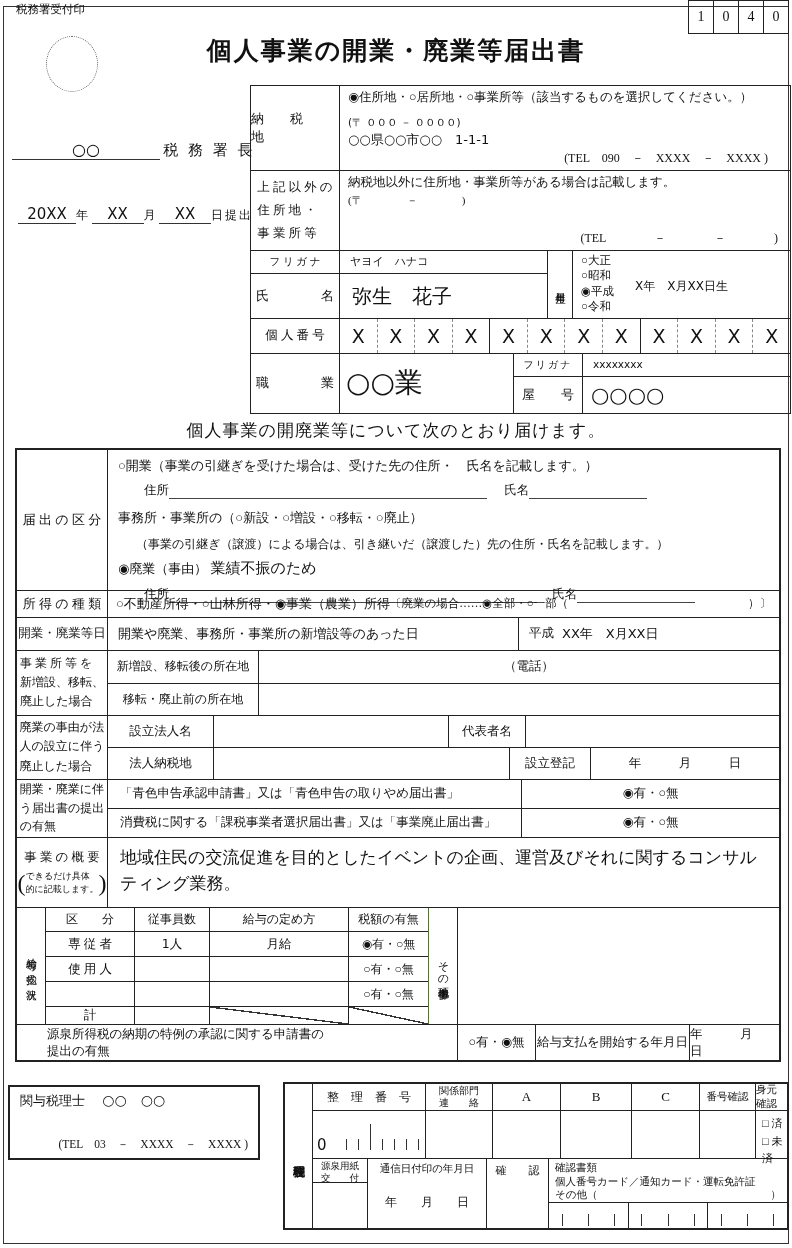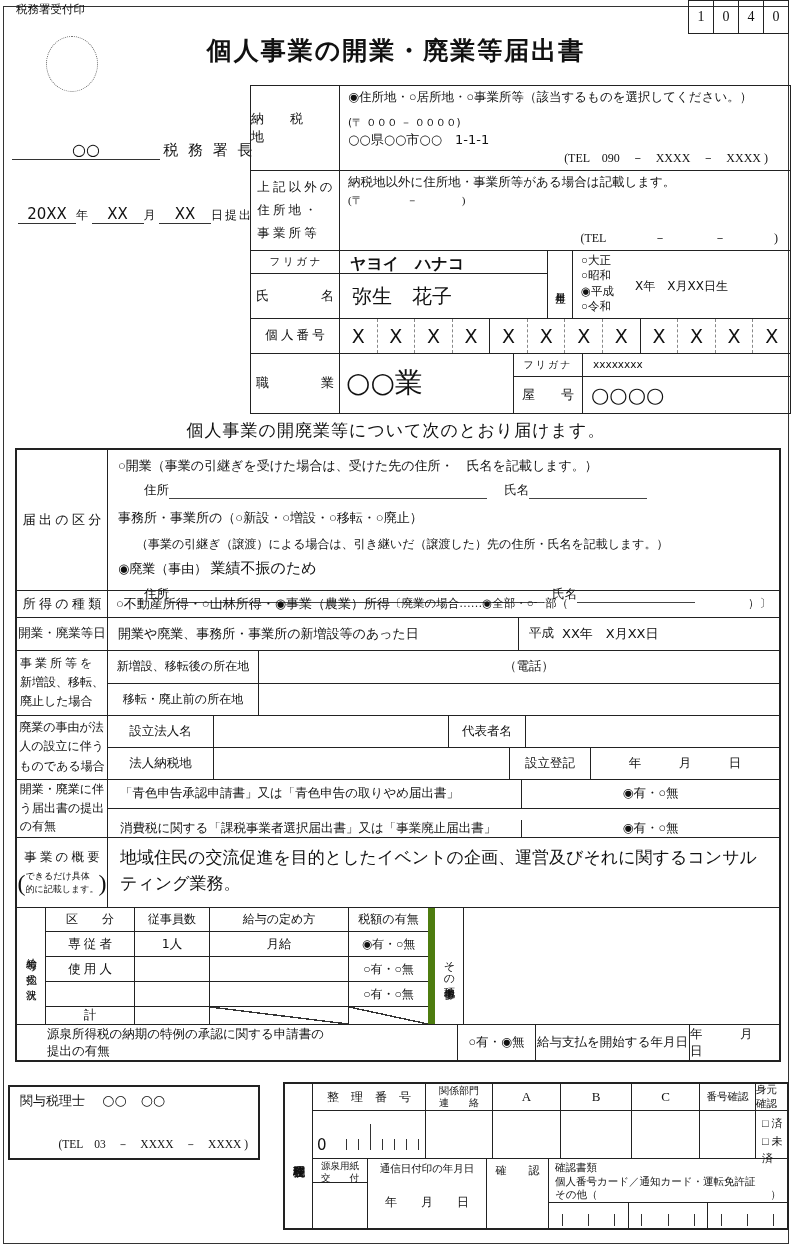--- a/index.html
+++ b/index.html
@@ -84,21 +84,21 @@
         <div style="font-size:12.5px;">納税地以外に住所地・事業所等がある場合は記載します。</div>
         <div style="font-size:11px;margin-top:2px;">(〒　　　　－　　　　)</div>
         <div style="margin-top:auto;text-align:right;padding-right:12px;font-size:12px;">(TEL　　　　－　　　　－　　　　)</div>
       </div>
     </div>
 
     <div class="h-row" style="height:68px;">
       <div class="col" style="width:296px;">
         <div class="flex bb" style="height:22px;">
           <div class="h-lab" style="width:88px;font-size:10.5px;">フ リ ガ ナ</div>
-          <div class="sans" style="flex:1;padding:3px 0 0 10px;font-size:16px;font-weight:bold;">ヤヨイ　ハナコ</div>
+          <div class="sans" style="flex:1;padding:3px 0 0 10px;font-size:11px;">ヤヨイ　ハナコ</div>
         </div>
         <div class="flex" style="flex:1;">
           <div class="h-lab" style="width:88px;font-size:13px;">氏　　　　名</div>
           <div class="sans" style="flex:1;display:flex;align-items:center;padding-left:12px;font-size:20px;">弥生　花子</div>
         </div>
       </div>
       <div class="vtext bl" style="width:24px;font-size:10.5px;">生年月日</div>
       <div class="bl" style="flex:1;position:relative;">
         <div style="padding:2px 0 0 8px;font-size:11.5px;line-height:15.5px;">
           <div>○大正</div>
@@ -201,21 +201,21 @@
         <div class="sub-row" style="height:31px;">
           <div class="lab" style="width:150px;border-right:1px solid #222;font-size:12px;">移転・廃止前の所在地</div>
           <div style="flex:1;"></div>
         </div>
       </div>
     </div>
 
     <div class="m-row" style="height:63px;">
       <div class="m-lab ml" style="font-size:12px;line-height:1.6;">廃業の事由が法
 人の設立に伴う
-ものである場合</div>
+廃止した場合</div>
       <div class="col" style="flex:1;">
         <div class="sub-row" style="height:31px;">
           <div class="lab" style="width:105px;border-right:1px solid #222;font-size:12.5px;">設立法人名</div>
           <div style="width:234px;"></div>
           <div class="lab bl" style="width:76px;font-size:12.5px;">代表者名</div>
           <div class="bl" style="flex:1;"></div>
         </div>
         <div class="sub-row" style="height:31px;">
           <div class="lab" style="width:105px;border-right:1px solid #222;font-size:12.5px;">法人納税地</div>
           <div style="width:295px;"></div>
@@ -227,21 +227,21 @@
 
     <div class="m-row" style="height:57px;">
       <div class="m-lab ml" style="font-size:12px;line-height:1.55;">開業・廃業に伴
 う届出書の提出
 の有無</div>
       <div class="col" style="flex:1;">
         <div class="sub-row" style="height:28px;">
           <div style="flex:1;display:flex;align-items:center;padding-left:12px;font-size:12.5px;">「青色申告承認申請書」又は「青色申告の取りやめ届出書」</div>
           <div class="choice bl" style="width:257px;font-size:12.5px;">◉有・○無</div>
         </div>
-        <div class="sub-row" style="height:28px;align-items:flex-end;">
+        <div class="sub-row" style="height:28px;">
           <div style="flex:1;display:flex;align-items:center;padding-left:12px;font-size:12.5px;">消費税に関する「課税事業者選択届出書」又は「事業廃止届出書」</div>
           <div class="choice bl" style="width:257px;font-size:12.5px;">◉有・○無</div>
         </div>
       </div>
     </div>
 
     <div class="m-row" style="height:73px;">
       <div class="m-lab col" style="justify-content:center;">
         <div style="font-size:12.5px;">事 業 の 概 要</div>
         <div class="flex" style="align-items:center;margin-top:4px;">
@@ -249,21 +249,21 @@
           <span class="ml" style="font-size:9px;line-height:1.5;">できるだけ具体
 的に記載します。</span>
           <span style="font-size:24px;font-weight:300;">)</span>
         </div>
       </div>
       <div class="sans" style="flex:1;padding:6px 14px 0 12px;font-size:17px;line-height:1.55;font-weight:500;">地域住民の交流促進を目的としたイベントの企画、運営及びそれに関するコンサルティング業務。</div>
     </div>
 
     <div class="m-row" style="height:117px;">
       <div class="vtext" style="width:28px;border-right:1px solid #222;font-size:10.5px;letter-spacing:1px;">給与等の支払の状況</div>
-      <div class="col" style="width:382px;flex:0 0 auto;border-right:7px solid #4d7c0f;">
+      <div class="col" style="width:382px;flex:0 0 auto;border-right:1px solid #4d7c0f;">
         <div class="flex bb" style="height:23px;font-size:12px;">
           <div class="lab" style="width:88px;">区　　分</div>
           <div class="lab bl" style="width:74px;">従事員数</div>
           <div class="lab bl" style="width:138px;">給与の定め方</div>
           <div class="lab bl" style="flex:1;">税額の有無</div>
         </div>
         <div class="flex bb" style="height:24px;">
           <div class="lab" style="width:88px;font-size:12.5px;">専 従 者</div>
           <div class="lab bl sans" style="width:74px;font-size:12.5px;">1人</div>
           <div class="lab bl sans" style="width:138px;font-size:12.5px;">月給</div>

